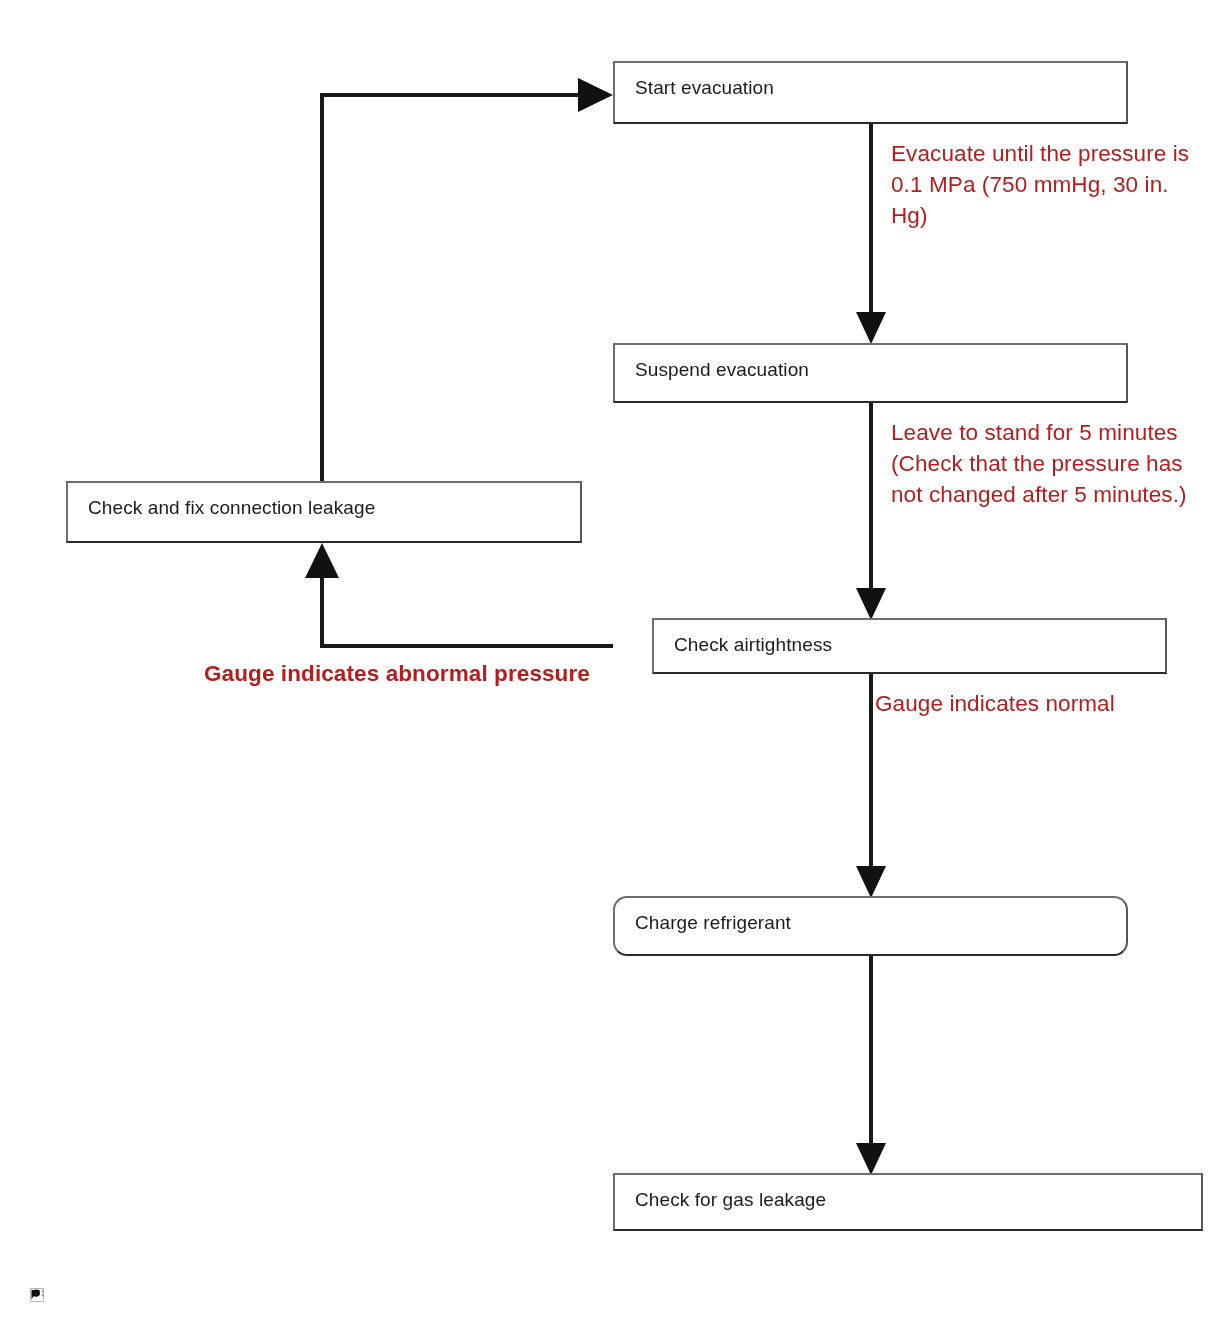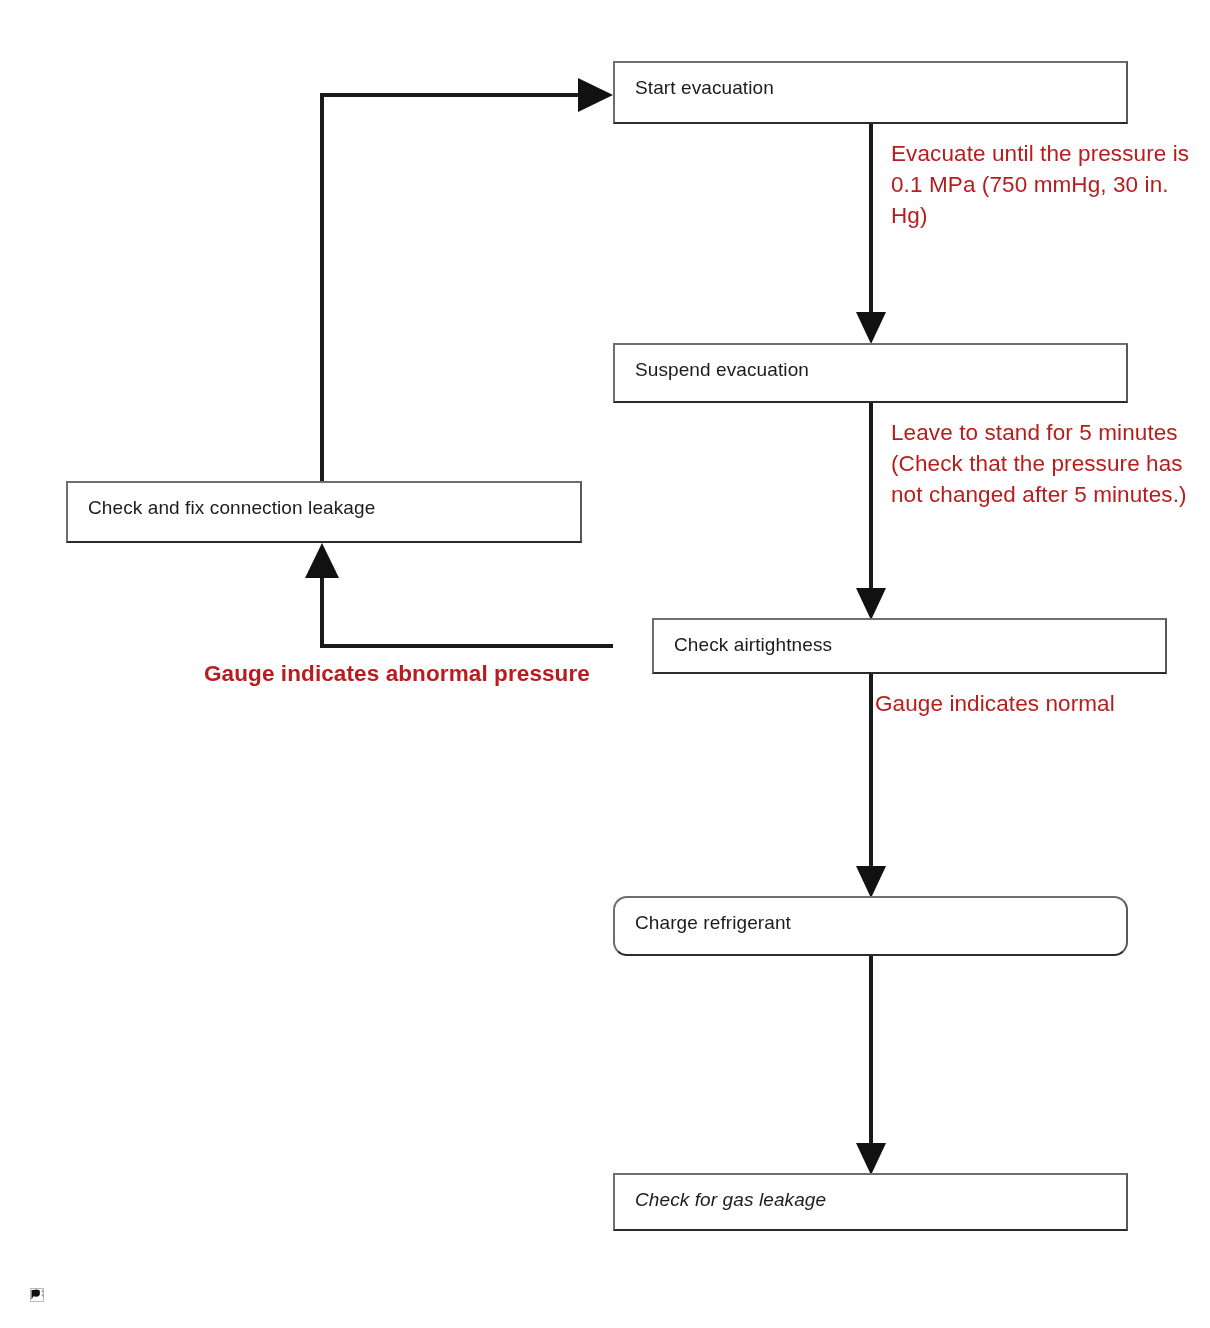--- a/index.html
+++ b/index.html
@@ -110,21 +110,21 @@
   </div>
 
   <div class="node" style="left:613px; top:618px; width:515px; height:56px;margin-left:39px;">
     <span class="node-label">Check airtightness</span>
   </div>
 
   <div class="node" style="left:613px; top:896px; width:515px; height:60px;border-radius:14px;">
     <span class="node-label">Charge refrigerant</span>
   </div>
 
-  <div class="node" style="left:613px; top:1173px; width:515px; height:58px;font-style:italic;">
+  <div class="node" style="left:613px; top:1173px; width:590px; height:58px;">
     <span class="node-label">Check for gas leakage</span>
   </div>
 
   <div class="edge-label" style="left:891px; top:138px; width:320px;">
     <div>Evacuate until the pressure is</div>
     <div>0.1 MPa (750 mmHg, 30 in.</div>
     <div>Hg)</div>
   </div>
 
   <div class="edge-label" style="left:891px; top:417px; width:322px;">

